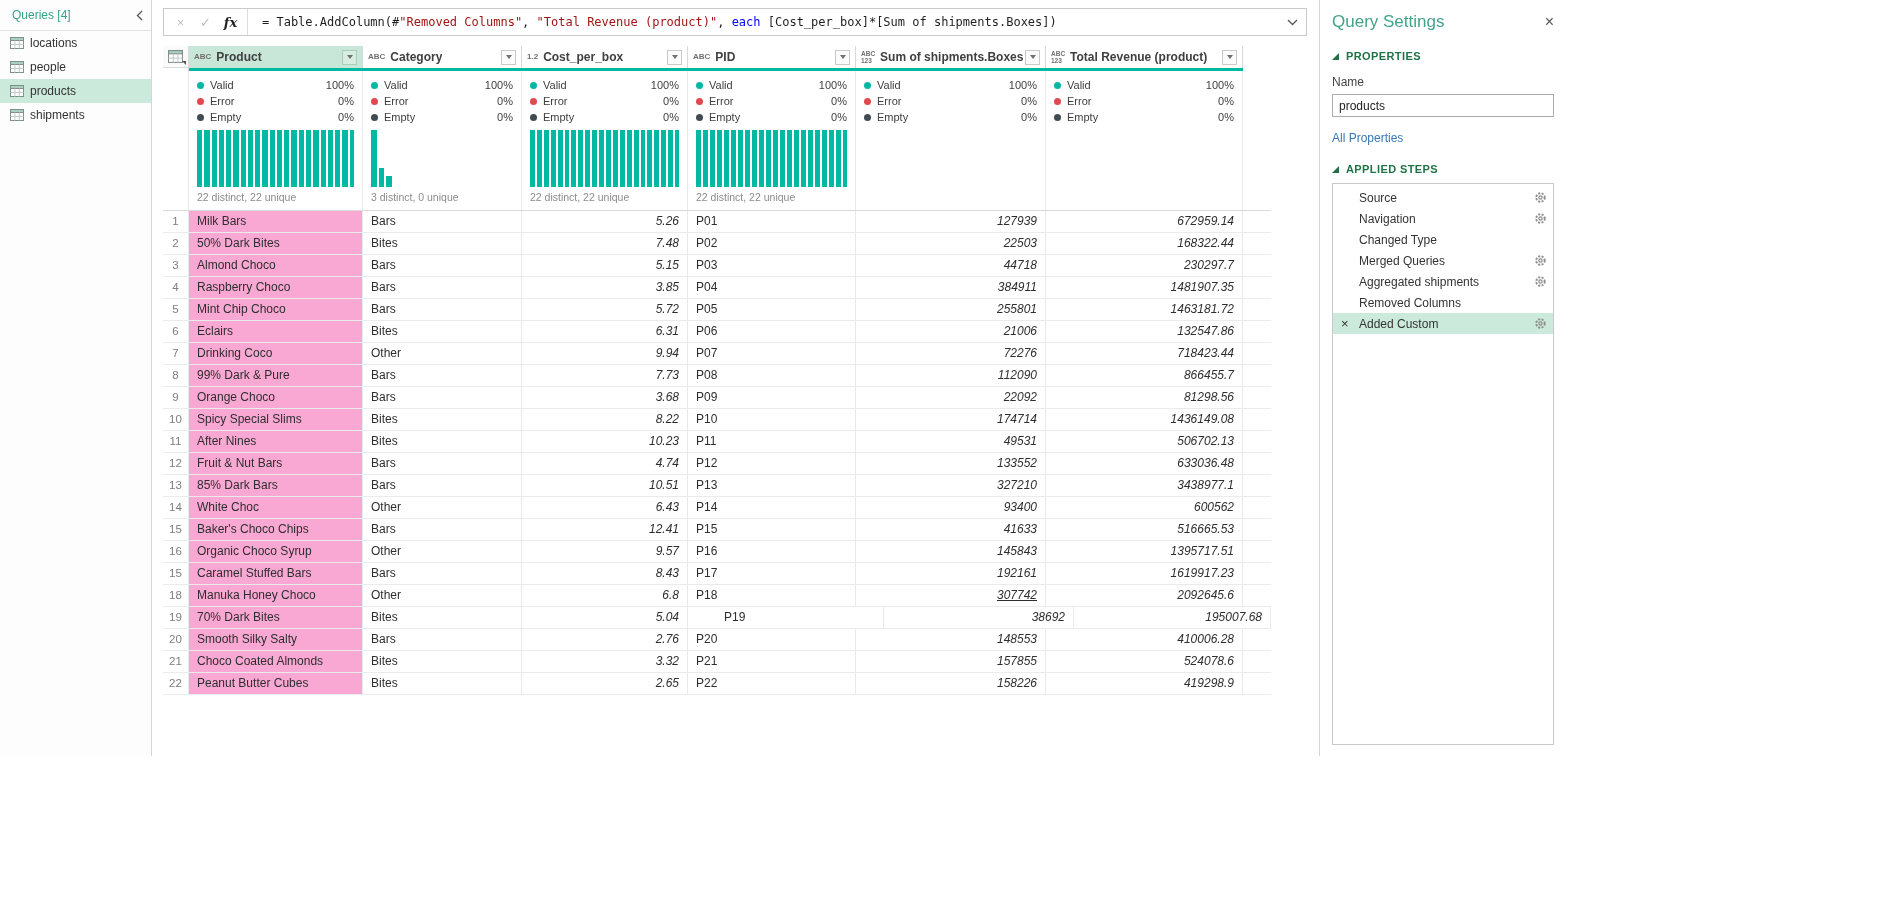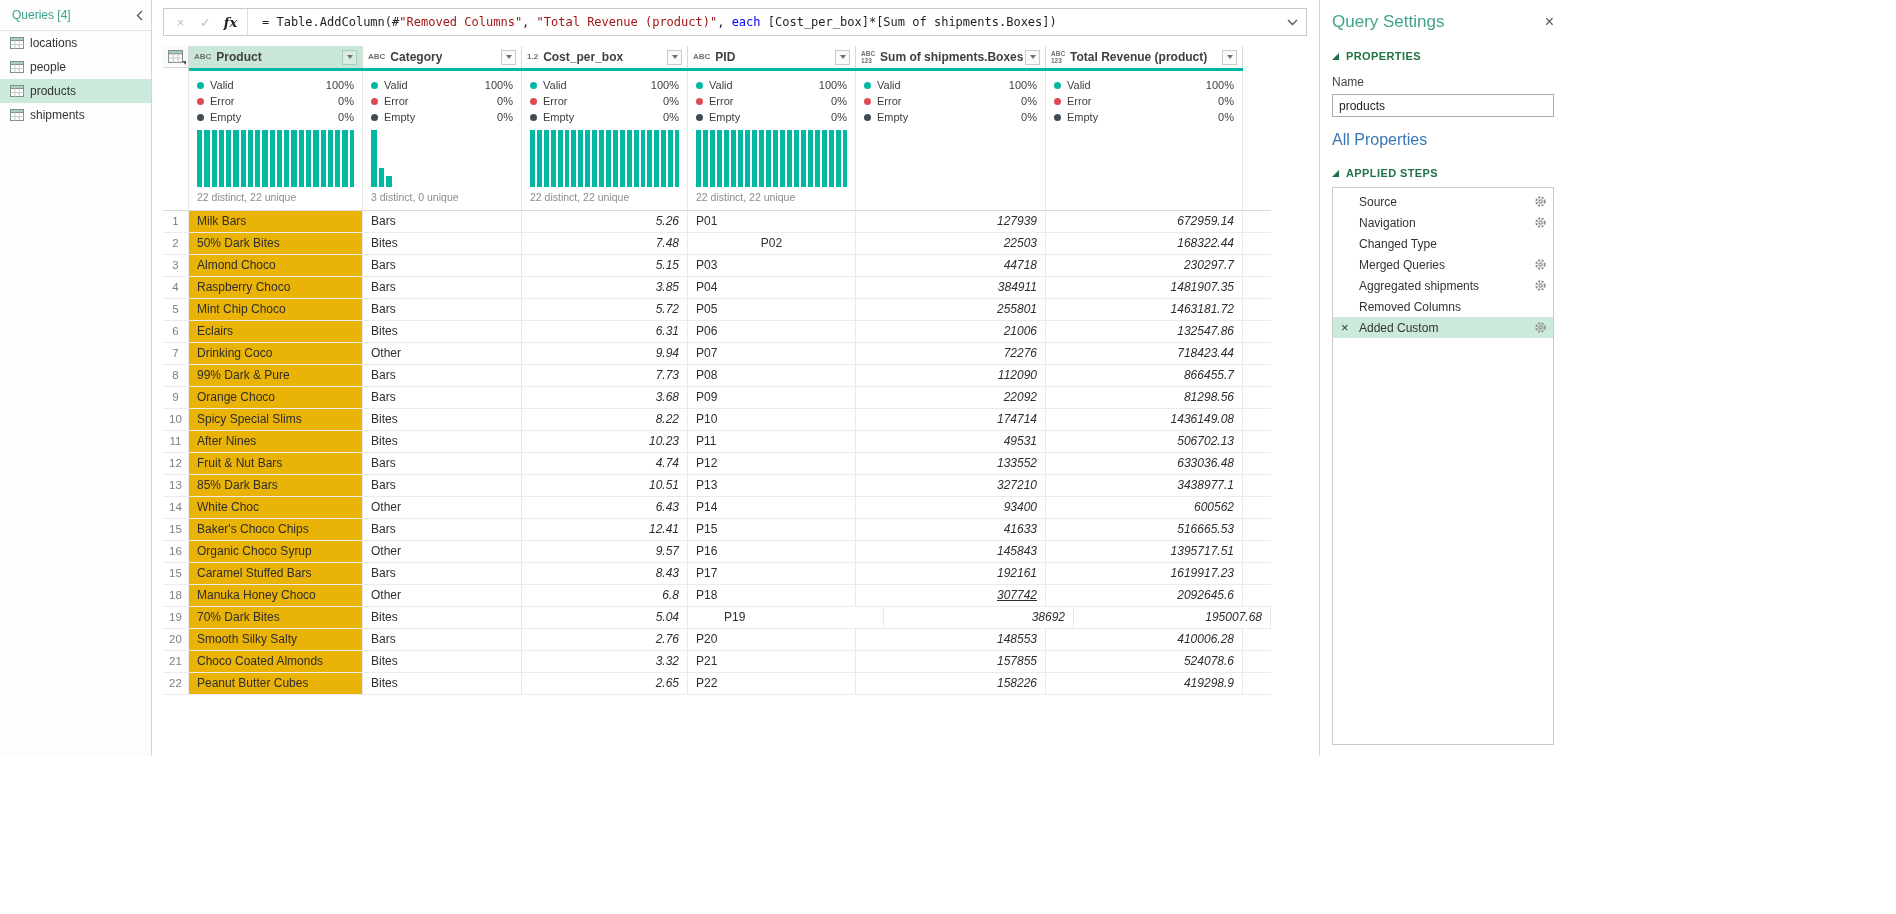--- a/index.html
+++ b/index.html
@@ -54,33 +54,33 @@
   .dot { width: 7px; height: 7px; border-radius: 50%; margin-right: 6px; flex: none; }
   .qc-pct { margin-left: auto; }
   .hist { display: flex; align-items: flex-end; height: 57px; margin-top: 5px; overflow: hidden; }
   .hist-bar { background: #01b8a2; margin-right: 2px; flex: none; }
   .distinct { font-size: 10.5px; color: #8c8c8c; margin-top: 4px; white-space: nowrap; overflow: hidden; }
 
   .t-row { display: flex; border-bottom: 1px solid #ebebeb; }
   .num-cell { width: 26px; flex: none; text-align: center; font-size: 11.5px; color: #7e7e7e; line-height: 21px; border-right: 1px solid #e9e9e9; background: #fff; }
   .cell { height: 21px; line-height: 21px; padding: 0 8px; font-size: 12px; color: #2e2e2e; border-right: 1px solid #e9e9e9; white-space: nowrap; overflow: hidden; flex: none; }
   .cell.num { text-align: right; font-style: italic; }
-  .cell.selected { background: #eab308; }
+  .cell.selected { background: #f9a8d4; }
 
   
   .settings { position: absolute; left: 1319px; top: 0; width: 247px; height: 100%; border-left: 1px solid #d5d5d5; padding: 0 12px; display: flex; flex-direction: column; background: #fff; }
   .qs-titlebar { display: flex; align-items: center; margin-top: 12px; }
   .qs-title { font-size: 17px; color: #43a38b; font-weight: 400; }
   .qs-close { margin-left: auto; font-size: 16px; color: #555; line-height: 1; }
   .section-header { display: flex; align-items: center; gap: 7px; margin-top: 18px; }
   .tri-exp { width: 0; height: 0; border-left: 7px solid transparent; border-bottom: 7px solid #1e7145; }
   .section-label { font-size: 11px; font-weight: 700; color: #217346; letter-spacing: 0.4px; }
   .name-label { font-size: 12px; color: #444; margin-top: 13px; }
   .name-input { margin-top: 5px; height: 23px; border: 1px solid #ababab; font-size: 12px; padding: 0 6px; font-family: "Liberation Sans", sans-serif; color: #222; width: 100%; background: #fff; }
-  .all-props { font-size: 16px; color: #3977b4; margin-top: 14px; }
+  .all-props { font-size: 12px; color: #3977b4; margin-top: 14px; }
   .steps-box { border: 1px solid #c9c9c9; margin-top: 8px; flex: 1; margin-bottom: 11px; padding-top: 3px; overflow: hidden; background: #fff; }
   .step { position: relative; height: 21px; display: flex; align-items: center; padding-left: 26px; font-size: 12px; color: #333; }
   .step.selected { background: #cbeadb; }
   .step-x { position: absolute; left: 8px; font-size: 13px; color: #333; line-height: 1; }
   .step-gear { position: absolute; right: 6px; top: 4px; display: flex; }
 </style>
 </head>
 <body>
 
 <div class="canvas">
@@ -425,21 +425,21 @@
               <div class="cell num" style="width: 166px;">5.26</div>
               <div class="cell" style="width: 168px;">P01</div>
               <div class="cell num" style="width: 190px;">127939</div>
               <div class="cell num" style="width: 197px;">672959.14</div>
             </div>
             <div class="t-row">
               <div class="num-cell">2</div>
               <div class="cell selected" style="width: 174px;">50% Dark Bites</div>
               <div class="cell" style="width: 159px;">Bites</div>
               <div class="cell num" style="width: 166px;">7.48</div>
-              <div class="cell" style="width: 168px; text-align: center;">P02</div>
+              <div class="cell" style="width: 168px;">P02</div>
               <div class="cell num" style="width: 190px;">22503</div>
               <div class="cell num" style="width: 197px;">168322.44</div>
             </div>
             <div class="t-row">
               <div class="num-cell">3</div>
               <div class="cell selected" style="width: 174px;">Almond Choco</div>
               <div class="cell" style="width: 159px;">Bars</div>
               <div class="cell num" style="width: 166px;">5.15</div>
               <div class="cell" style="width: 168px;">P03</div>
               <div class="cell num" style="width: 190px;">44718</div>

